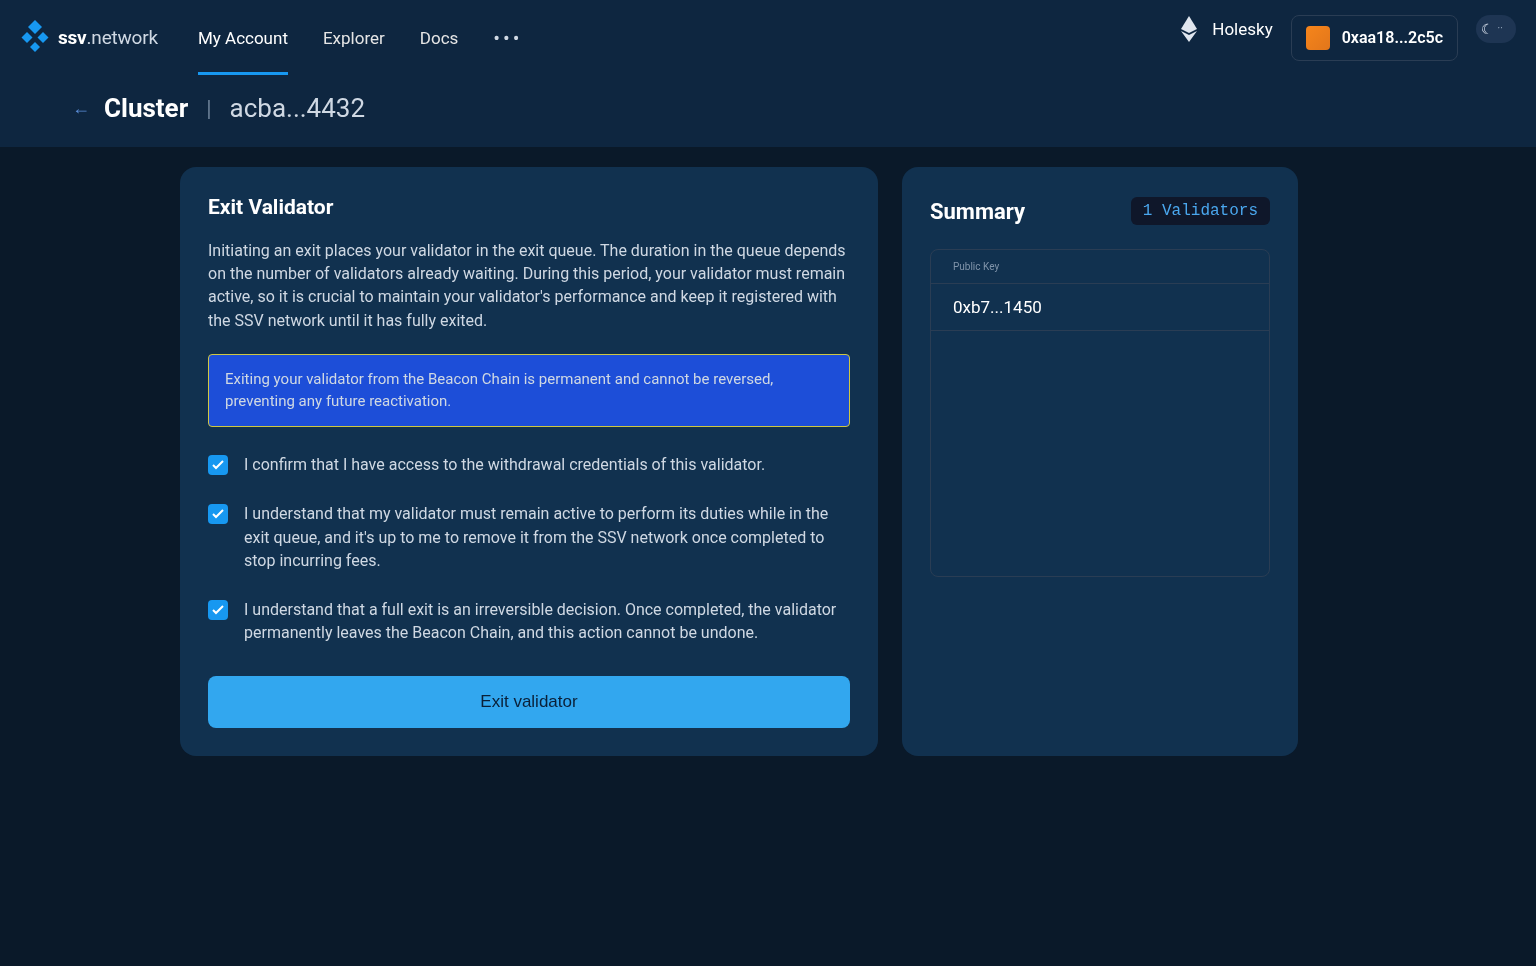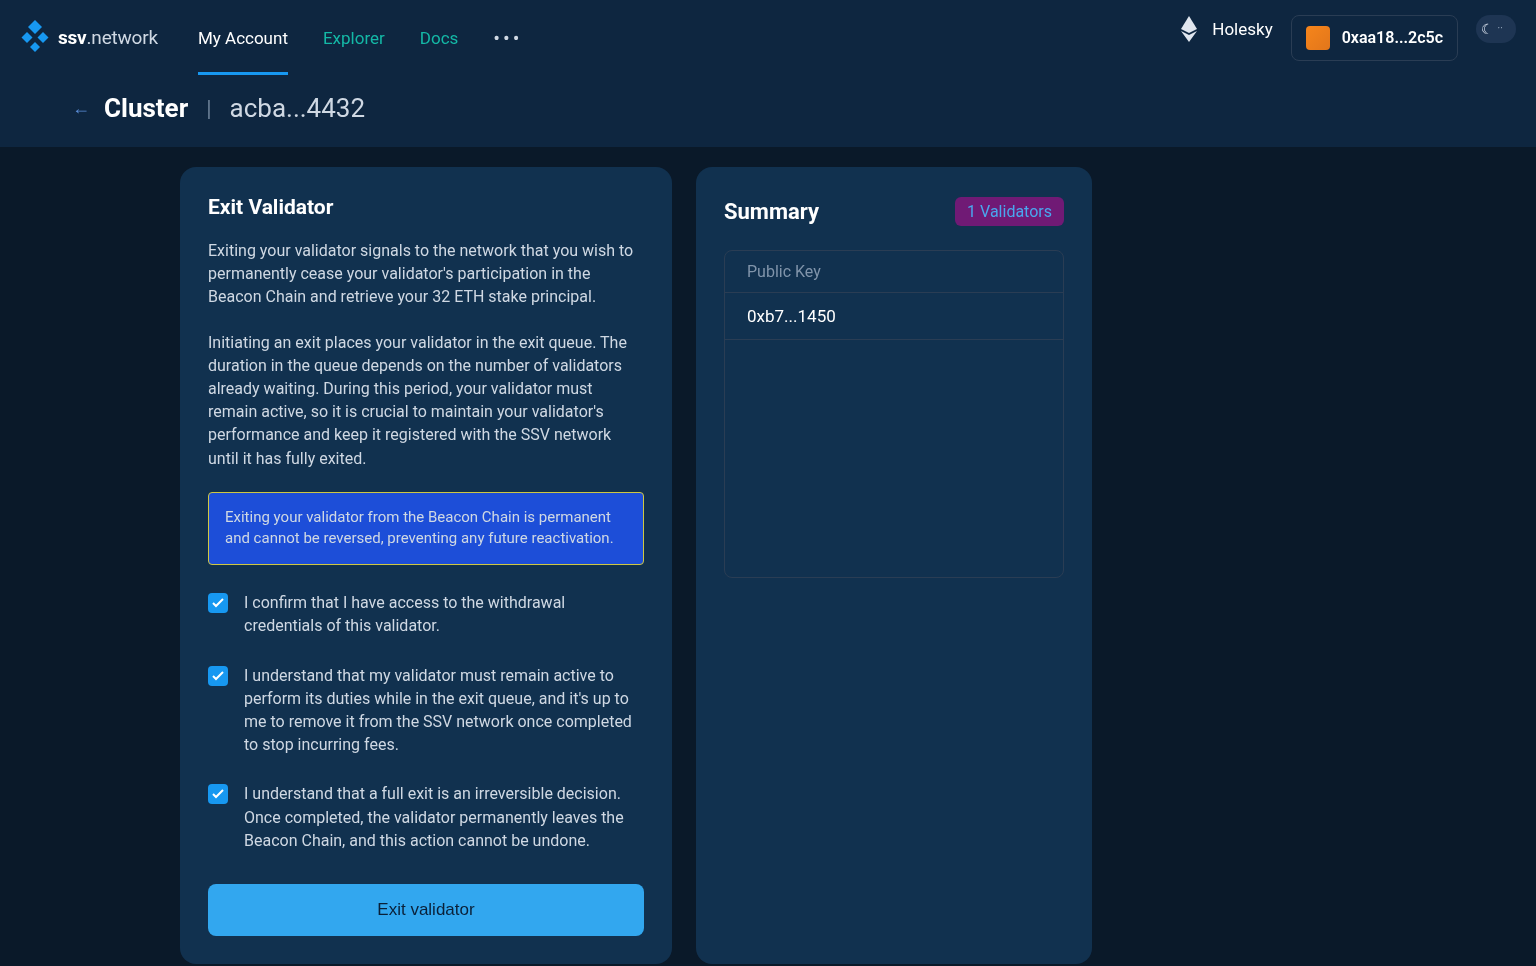--- a/index.html
+++ b/index.html
@@ -48,21 +48,21 @@
     .nav {
       display: flex;
       align-items: center;
       gap: 35px;
       height: 100%;
     }
     .nav-item {
       display: flex;
       align-items: center;
       height: 100%;
-      color: #14b8a6;
+      color: #e5e5e5;
       font-size: 17px;
       cursor: pointer;
       position: relative;
     }
     .nav-item.active {
       color: #ffffff;
     }
     .nav-item.active::after {
       content: '';
       position: absolute;
@@ -165,21 +165,21 @@
       display: flex;
       gap: 24px;
       padding: 20px 180px 0;
     }
     .card {
       background: #11314f;
       border-radius: 16px;
       padding: 28px;
     }
     .main-card {
-      width: 492px;
+      width: 698px;
     }
     .side-card {
       width: 396px;
       padding-top: 30px;
     }
     .section-title {
       font-size: 21px;
       font-weight: 700;
       margin-bottom: 20px;
     }
@@ -240,36 +240,37 @@
       align-items: center;
       justify-content: space-between;
       margin-bottom: 24px;
       gap: 44px;
     }
     .summary-title {
       font-size: 22px;
       font-weight: 700;
     }
     .validator-badge {
-      background: #701a75;
+      background: #0f172a;
       color: #4aa7ee;
       border-radius: 6px;
       padding: 5px 12px;
       font-size: 16px;
+      font-family: Liberation Mono, monospace;
     }
     .summary-table {
       border: 1px solid #2a3d54;
       border-radius: 8px;
       min-height: 328px;
       overflow: hidden;
     }
     .summary-th {
       padding: 11px 22px;
       color: #8094aa;
-      font-size: 16px;
+      font-size: 10px;
       border-bottom: 1px solid #2a3d54;
     }
     .summary-td {
       padding: 13px 22px;
       color: #ffffff;
       font-size: 17px;
       border-bottom: 1px solid #2a3d54;
     }
   </style>
 </head>
@@ -321,21 +322,20 @@
 <div class="breadcrumb-bar">
   <span class="back-arrow">←</span>
   <span class="crumb-main">Cluster</span>
   <span class="crumb-sep">|</span>
   <span class="crumb-id">acba...4432</span>
 </div>
 
 <div class="content">
   <div class="card main-card">
     <div class="section-title">Exit Validator</div>
-    <div class="para">Exiting your validator signals to the network that you wish to permanently cease your validator's participation in the Beacon Chain and retrieve your 32 ETH stake principal.</div>
     <div class="para">Initiating an exit places your validator in the exit queue. The duration in the queue depends on the number of validators already waiting. During this period, your validator must remain active, so it is crucial to maintain your validator's performance and keep it registered with the SSV network until it has fully exited.</div>
     <div class="warning-box">Exiting your validator from the Beacon Chain is permanent and cannot be reversed, preventing any future reactivation.</div>
 
     <div class="check-row">
       <div class="checkbox">
         <svg width="12" height="10" viewBox="0 0 12 10">
             <path d="M1 5 L4 8 L11 1" stroke="#fff" stroke-width="2" fill="none"></path>
           </svg>
       </div>
       <div class="check-label">I confirm that I have access to the withdrawal credentials of this validator.</div>

